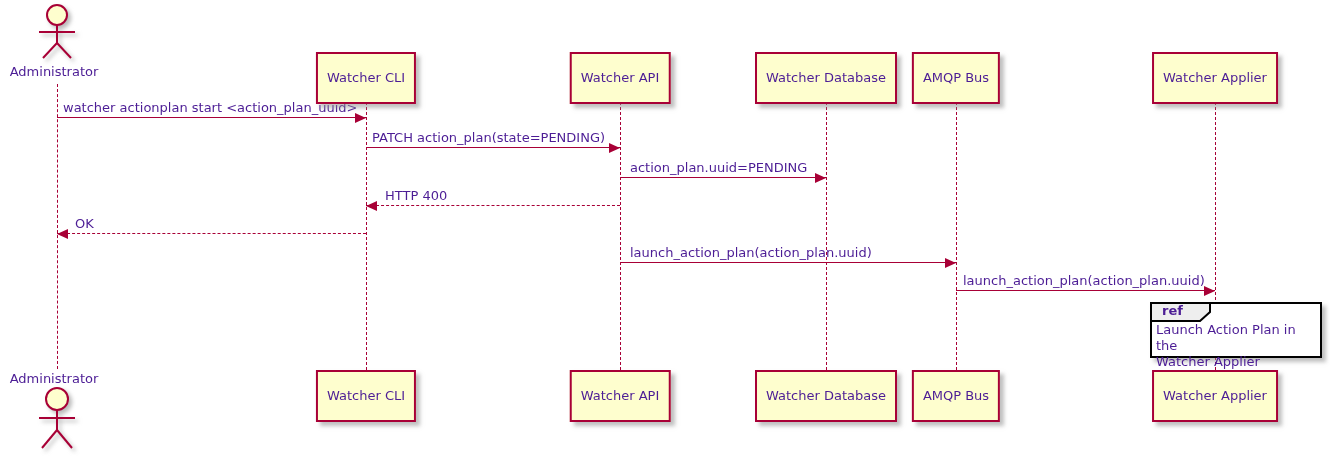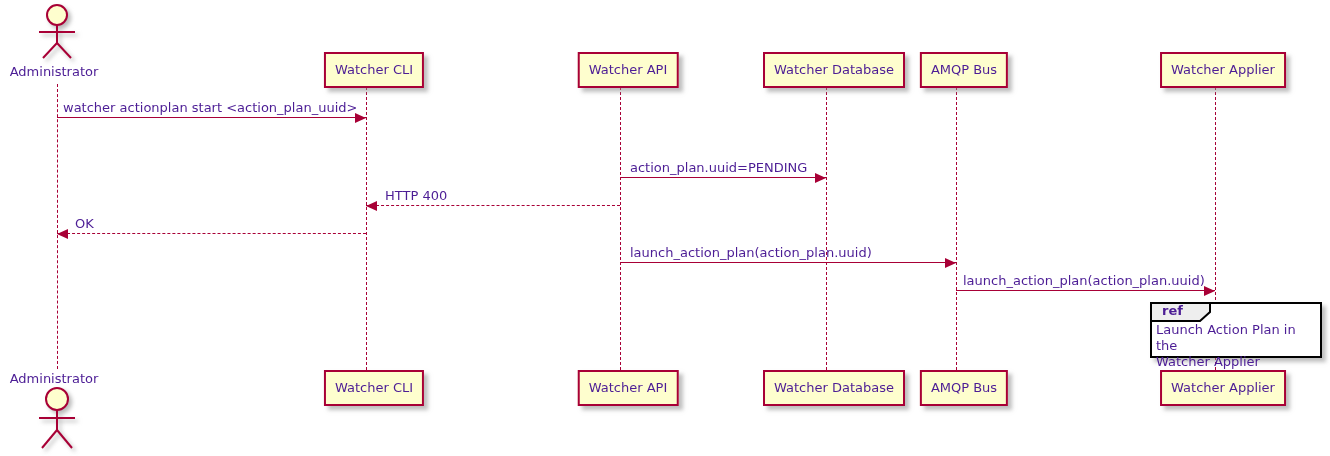--- a/index.html
+++ b/index.html
@@ -22,26 +22,25 @@
     top: 84px;
     height: 285px;
   }
 
   
   .participant {
     position: absolute;
     transform: translateX(-50%);
     background: #FEFECE;
     border: 2px solid #A80036;
-    padding: 8px 9px;
+    padding: 16px 9px;
     line-height: 16px;
     white-space: nowrap;
     box-shadow: 4px 4px 4px rgba(140,140,140,0.55);
     z-index: 3;
-    margin-left: 8px;
   }
 
   
   .actor-figure {
     position: absolute;
     transform: translateX(-50%);
     filter: drop-shadow(3px 3px 2px rgba(140,140,140,0.6));
     z-index: 3;
   }
   .actor-label {
@@ -140,20 +139,25 @@
   <div class="participant" style="left:826px; top:52px;">Watcher Database</div>
   <div class="participant" style="left:956px; top:52px;">AMQP Bus</div>
   <div class="participant" style="left:1215px; top:52px;">Watcher Applier</div>
 
   <div class="msg" style="left:57px; width:309px; top:100px;">
     <span class="msg-label" style="left:6px;">watcher actionplan start &lt;action_plan_uuid&gt;</span>
     <div class="msg-line"></div>
     <div class="arrowhead right"></div>
   </div>
 
+  <div class="msg" style="left:366px; width:254px; top:130px;">
+    <span class="msg-label" style="left:6px;">PATCH action_plan(state=PENDING)</span>
+    <div class="msg-line"></div>
+    <div class="arrowhead right"></div>
+  </div>
 
   <div class="msg" style="left:620px; width:206px; top:160px;">
     <span class="msg-label" style="left:10px;">action_plan.uuid=PENDING</span>
     <div class="msg-line"></div>
     <div class="arrowhead right"></div>
   </div>
 
   <div class="msg" style="left:366px; width:254px; top:188px;">
     <span class="msg-label" style="left:19px;">HTTP 400</span>
     <div class="msg-line dashed"></div>

